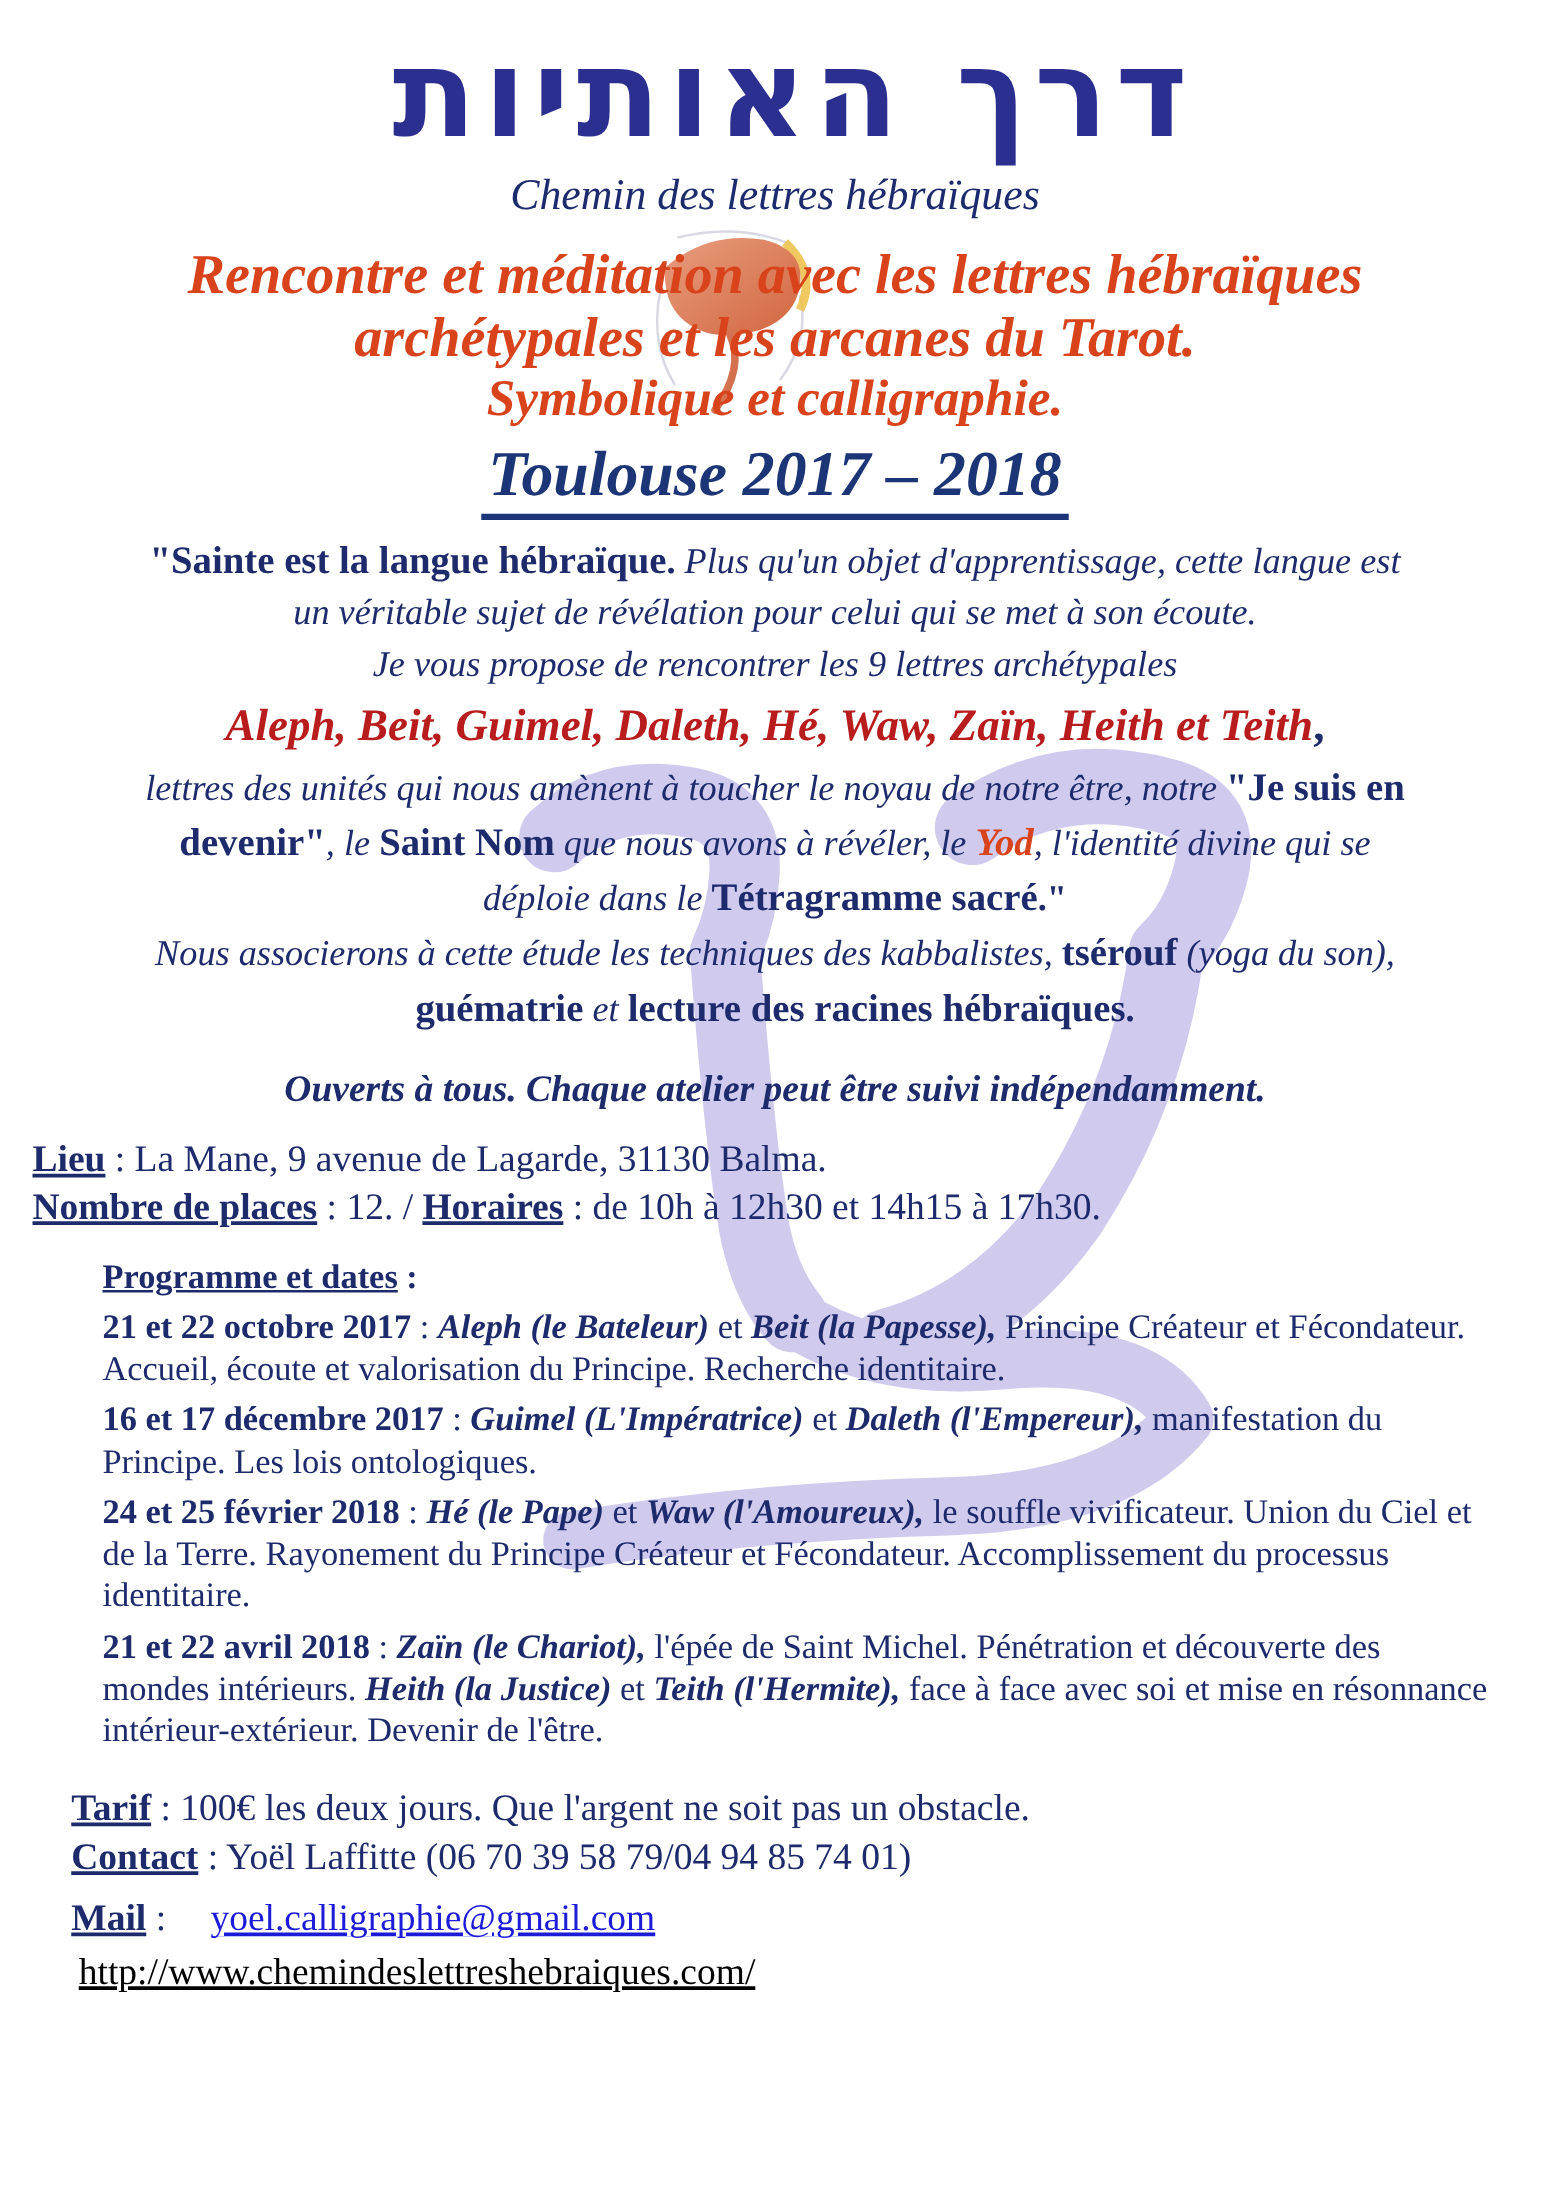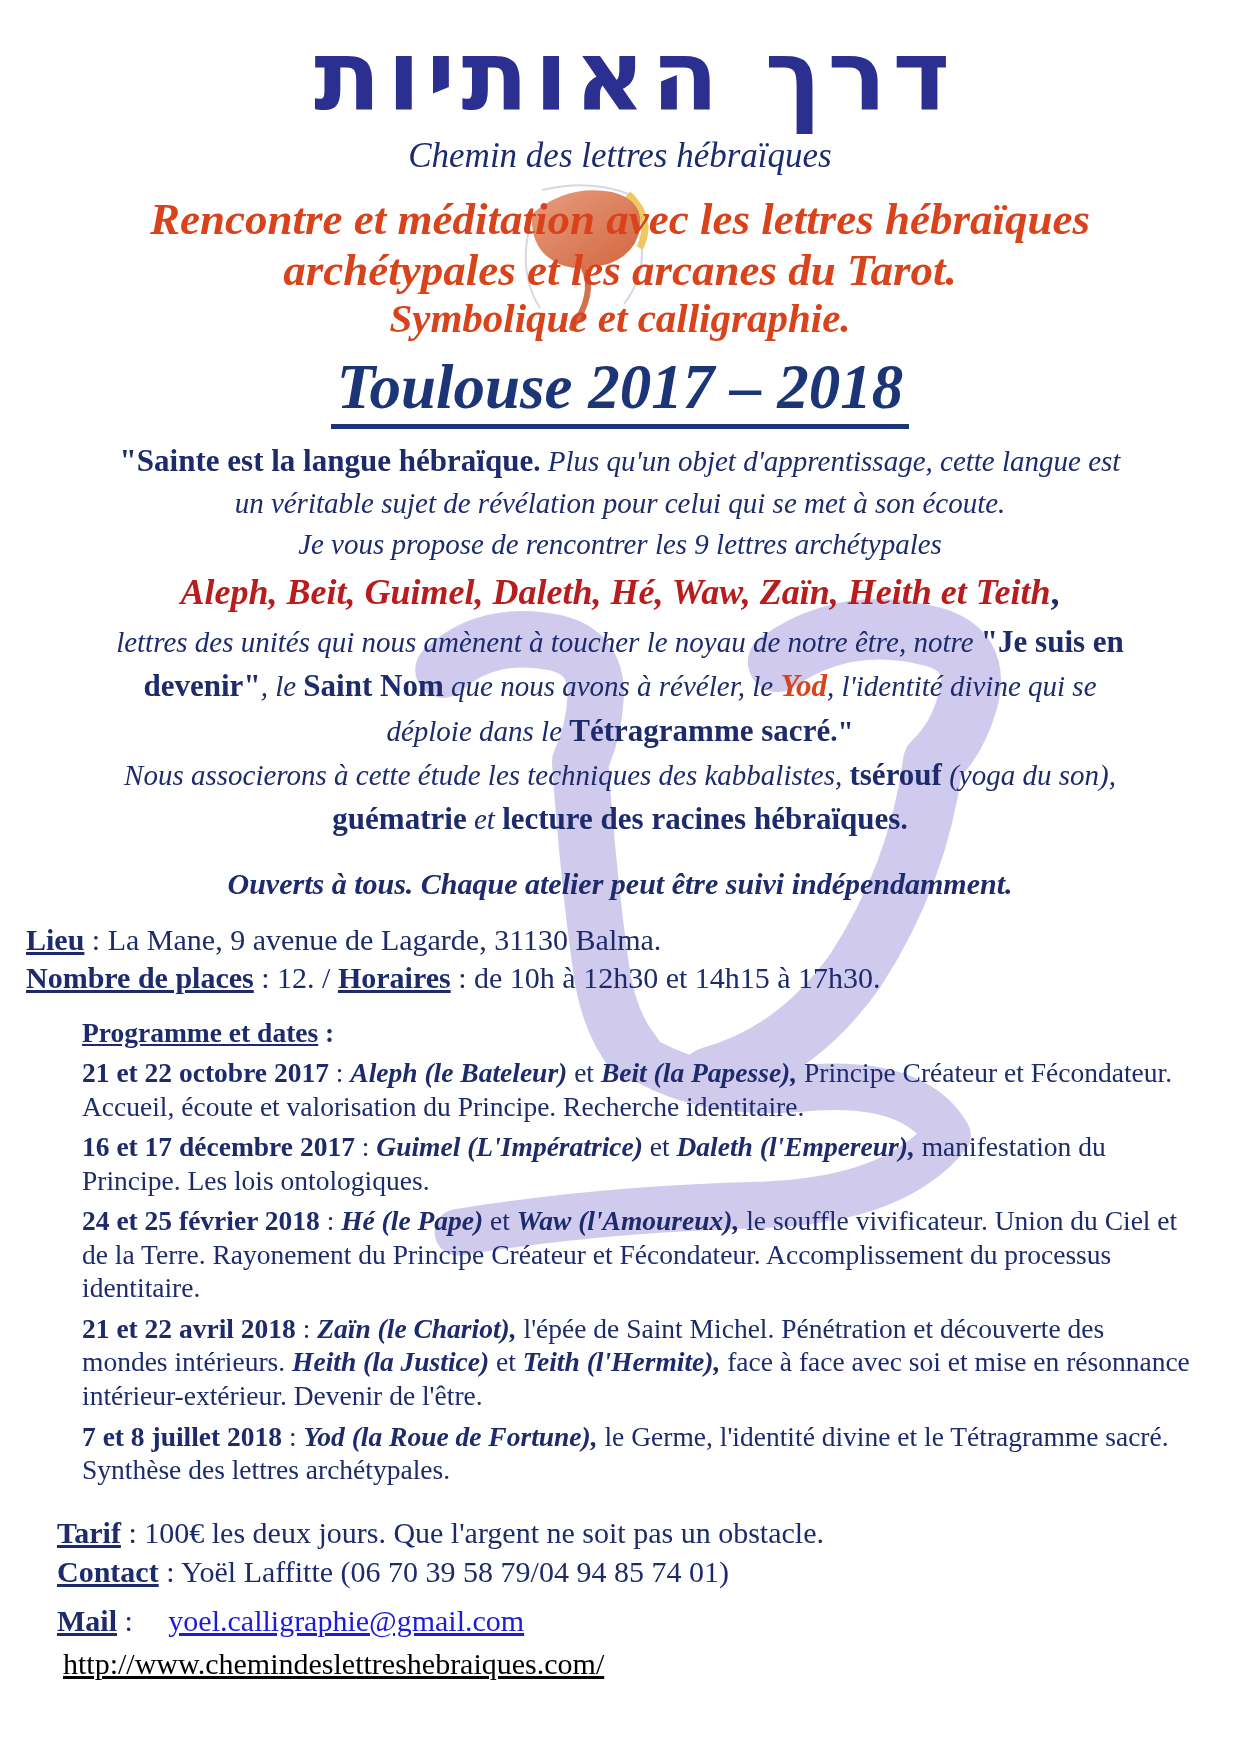--- a/index.html
+++ b/index.html
@@ -39,21 +39,21 @@
     font-style:italic;
     font-size:45px;
     line-height:1.13;
     margin-top:18px;
   }
   .orange-heading .line3 { font-size:41px; }
 
   .city-title {
     text-align:center;
     margin-top:12px;
-    font-size:63px;
+    font-size:51px;
     font-weight:bold;
     font-style:italic;
     color:#1c3576;
     line-height:1.05;
   }
   .city-title .city-underline {
     display:inline-block;
     border-bottom:5px solid #1c3576;
     padding:0 6px 4px 6px;
   }
@@ -175,21 +175,20 @@
       <div><span class="seg-bu">Lieu</span><span> : La Mane, 9 avenue de Lagarde, 31130 Balma.</span></div>
       <div><span class="seg-bu">Nombre de places</span><span> : 12. / </span><span class="seg-bu">Horaires</span><span> : de 10h à 12h30 et 14h15 à 17h30.</span></div>
     </div>
 
     <div class="program">
       <div><span class="seg-bu">Programme et dates</span><span class="seg-b"> :</span></div>
       <div class="entry"><span class="seg-b">21 et 22 octobre 2017</span><span> : </span><span class="seg-bi">Aleph (le Bateleur)</span><span> et </span><span class="seg-bi">Beit (la Papesse),</span><span> Principe Créateur et Fécondateur. Accueil, écoute et valorisation du Principe. Recherche identitaire.</span></div>
       <div class="entry"><span class="seg-b">16 et 17 décembre 2017</span><span> : </span><span class="seg-bi">Guimel (L'Impératrice)</span><span> et </span><span class="seg-bi">Daleth (l'Empereur),</span><span> manifestation du Principe. Les lois ontologiques.</span></div>
       <div class="entry"><span class="seg-b">24 et 25 février 2018</span><span> : </span><span class="seg-bi">Hé (le Pape)</span><span> et </span><span class="seg-bi">Waw (l'Amoureux),</span><span> le souffle vivificateur. Union du Ciel et de la Terre. Rayonement du Principe Créateur et Fécondateur. Accomplissement du processus identitaire.</span></div>
       <div class="entry"><span class="seg-b">21 et 22 avril 2018</span><span> : </span><span class="seg-bi">Zaïn (le Chariot),</span><span> l'épée de Saint Michel. Pénétration et découverte des mondes intérieurs. </span><span class="seg-bi">Heith (la Justice)</span><span> et </span><span class="seg-bi">Teith (l'Hermite),</span><span> face à face avec soi et mise en résonnance intérieur-extérieur. Devenir de l'être.</span></div>
-      <div class="entry"><span class="seg-b">7 et 8 juillet 2018</span><span> : </span><span class="seg-bi">Yod (la Roue de Fortune),</span><span> le Germe, l'identité divine et le Tétragramme sacré. Synthèse des lettres archétypales.</span></div>
     </div>
 
     <div class="footer">
       <div><span class="seg-bu">Tarif</span><span> : 100€ les deux jours. Que l'argent ne soit pas un obstacle.</span></div>
       <div><span class="seg-bu">Contact</span><span> : Yoël Laffitte (06 70 39 58 79/04 94 85 74 01)</span></div>
       <div class="mail-line"><span class="seg-bu">Mail</span><span> : </span><span class="seg-link">yoel.calligraphie@gmail.com</span></div>
       <div class="site-line"><span class="seg-ulink">http://www.chemindeslettreshebraiques.com/</span></div>
     </div>
 
   </div>

